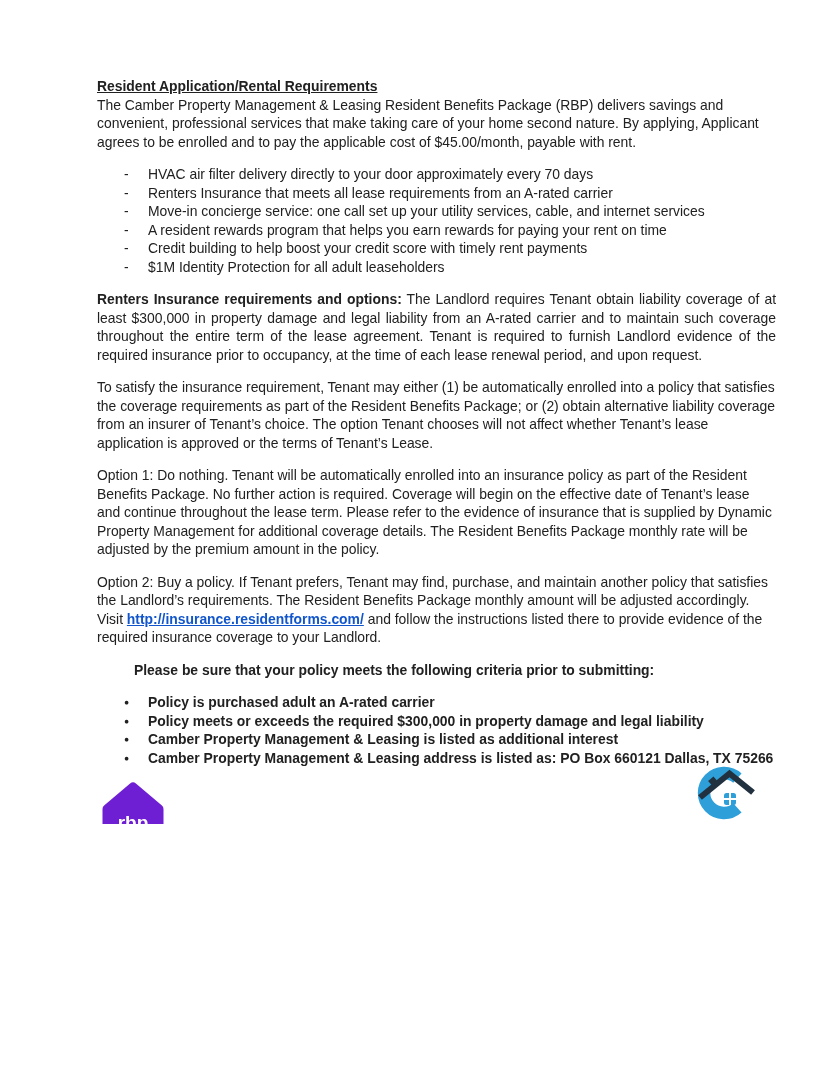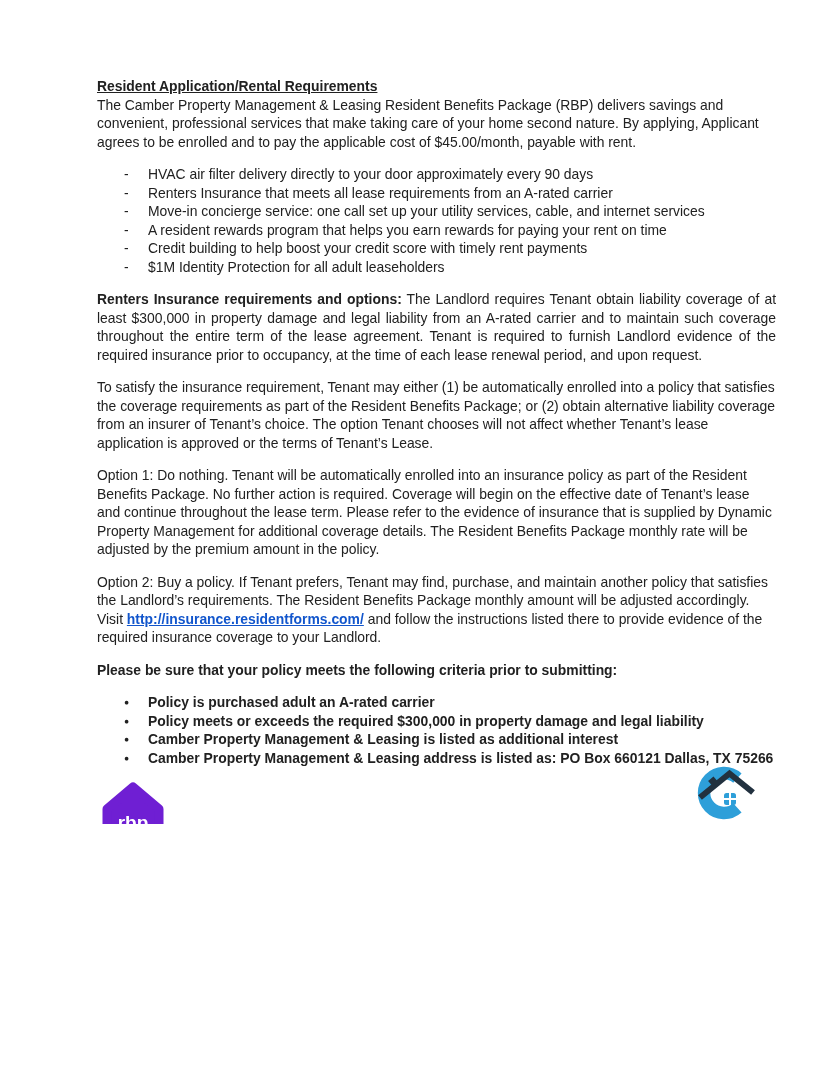--- a/index.html
+++ b/index.html
@@ -13,21 +13,21 @@
     color:#212121;
     overflow:hidden;
   }
   .content{padding:77px 59px 0 97px;}
   h1{
     font-size:13.9px;line-height:18.5px;margin:0;
     font-weight:bold;text-decoration:underline;
   }
   p{margin:0 0 14px 0;}
   .justify{text-align:justify;}
-  .bold{font-weight:bold;}
+  .bold{font-weight:bold;margin-left:37px;}
   ul{list-style:none;margin:0 0 14px 0;padding:0 0 0 27px;}
   li{display:flex;}
   .marker{width:24px;flex:0 0 24px;}
   .dot-list .marker{font-size:8.5px;line-height:18.5px;}
   .dot-list{font-weight:bold;}
   .li-text{flex:1;}
   a.link{color:#1155cc;font-weight:bold;text-decoration:underline;cursor:pointer;}
   .note{margin:32px 38px 0 27px;}
   
   .logos{display:flex;justify-content:space-between;align-items:flex-start;margin-top:12px;}
@@ -57,21 +57,21 @@
   <div class="content">
 
     <h1>Resident Application/Rental Requirements</h1>
 
     <p>The Camber Property Management &amp; Leasing Resident Benefits Package (RBP) delivers savings and convenient, professional services that make taking care of your home second nature. By applying, Applicant agrees to be enrolled and to pay the applicable cost of $45.00/month, payable with rent.</p>
 
 
     <ul class="dash-list">
       <li>
           <span class="marker">-</span>
-          <span class="li-text">HVAC air filter delivery directly to your door approximately every 90 days</span>
+          <span class="li-text">HVAC air filter delivery directly to your door approximately every 70 days</span>
         </li>
       <li>
           <span class="marker">-</span>
           <span class="li-text">Renters Insurance that meets all lease requirements from an A-rated carrier</span>
         </li>
       <li>
           <span class="marker">-</span>
           <span class="li-text">Move-in concierge service: one call set up your utility services, cable, and internet services</span>
         </li>
       <li>

